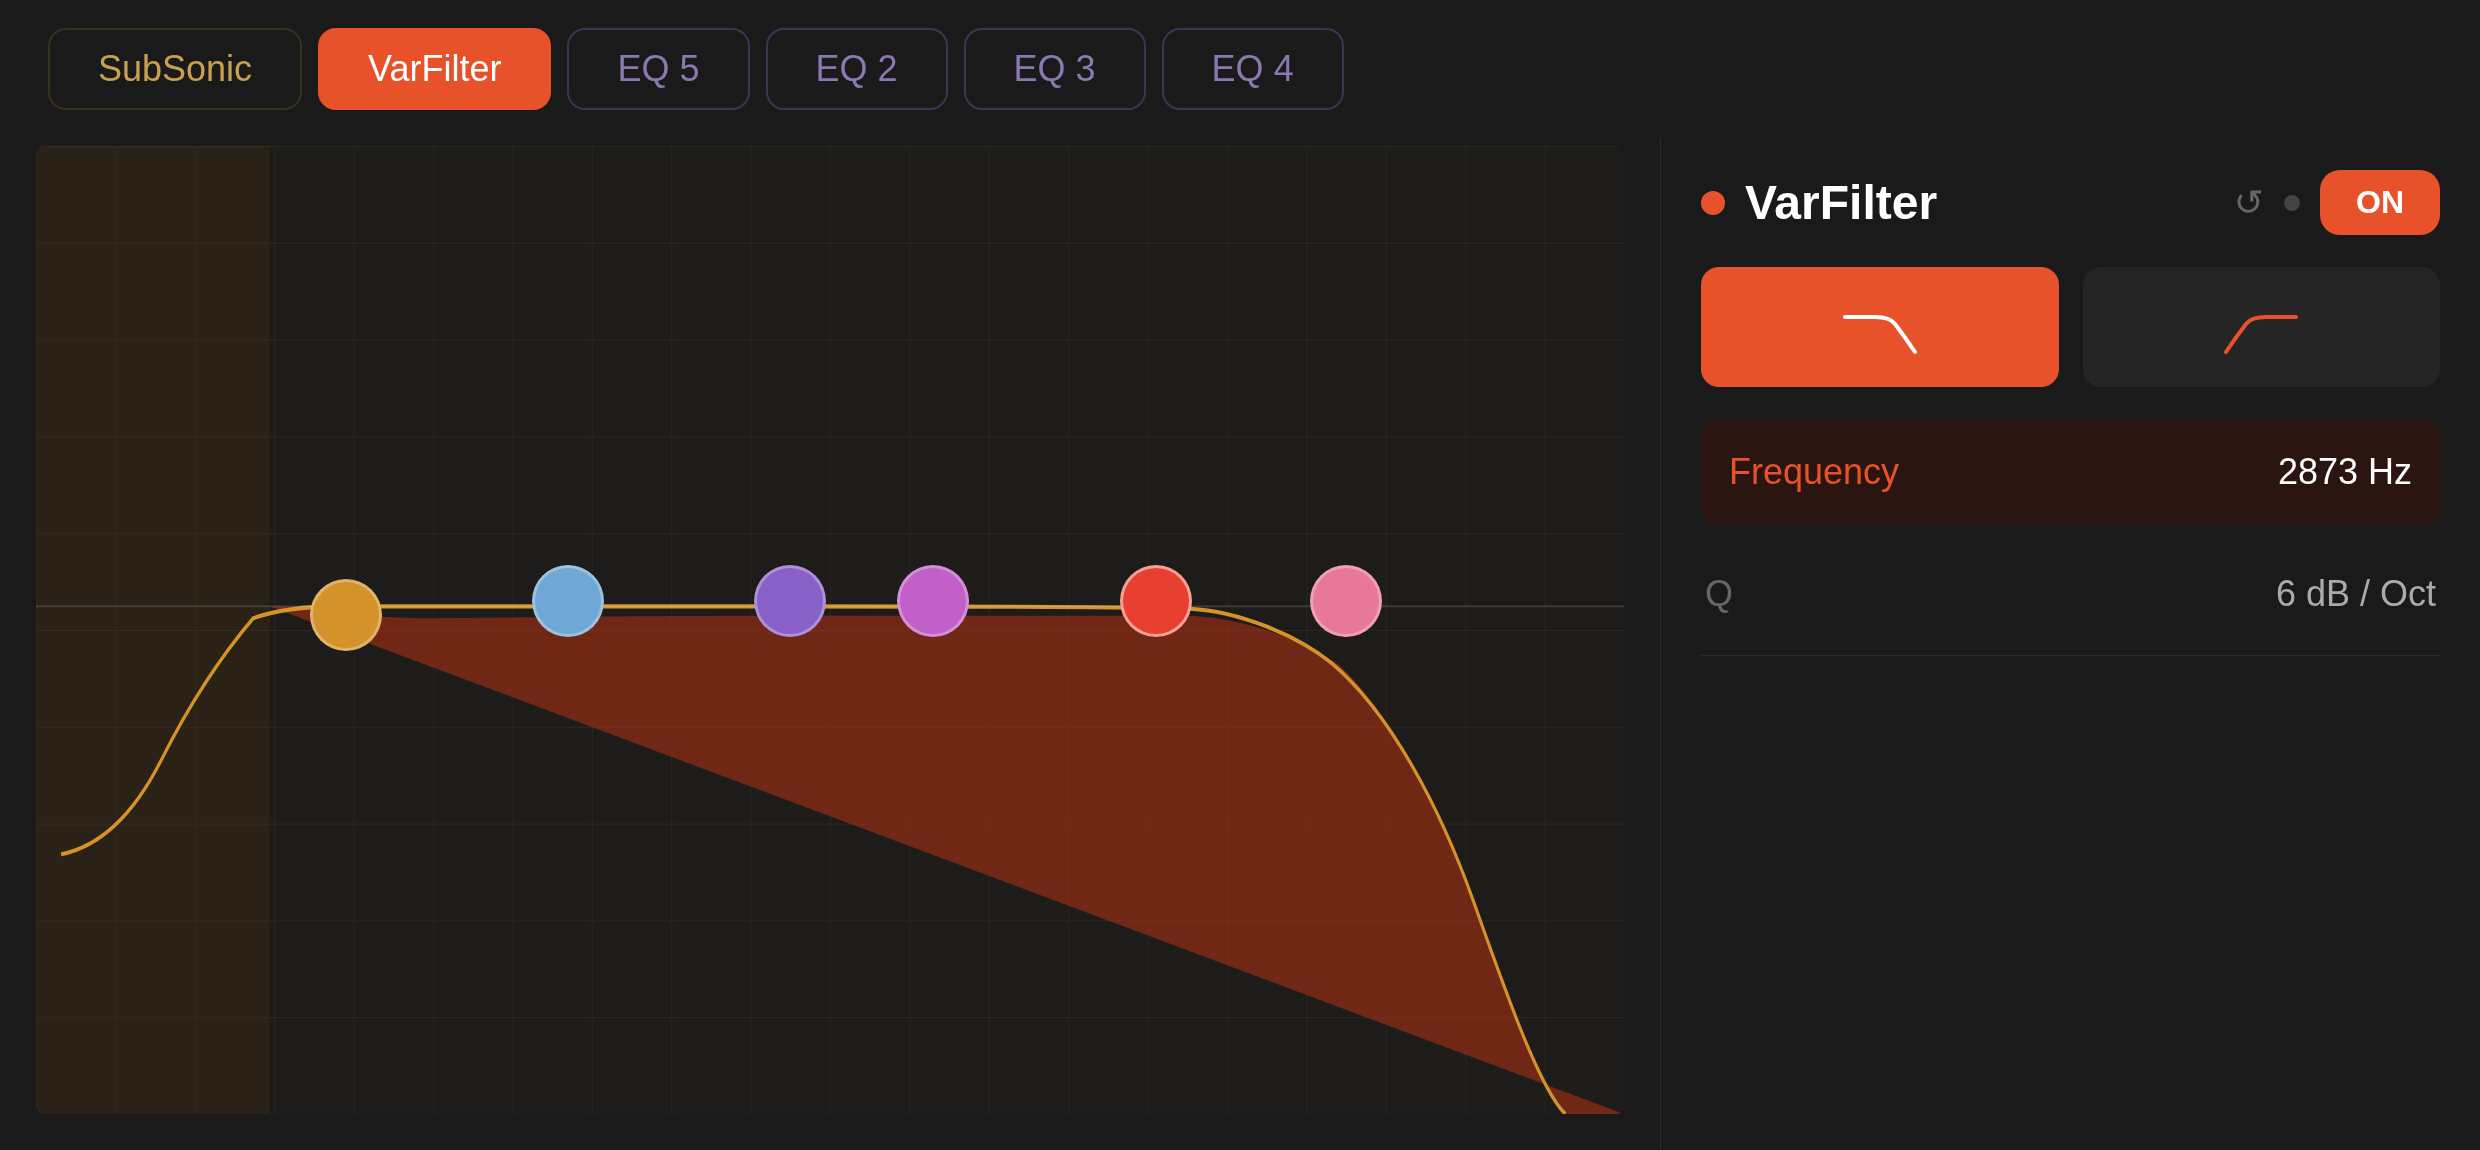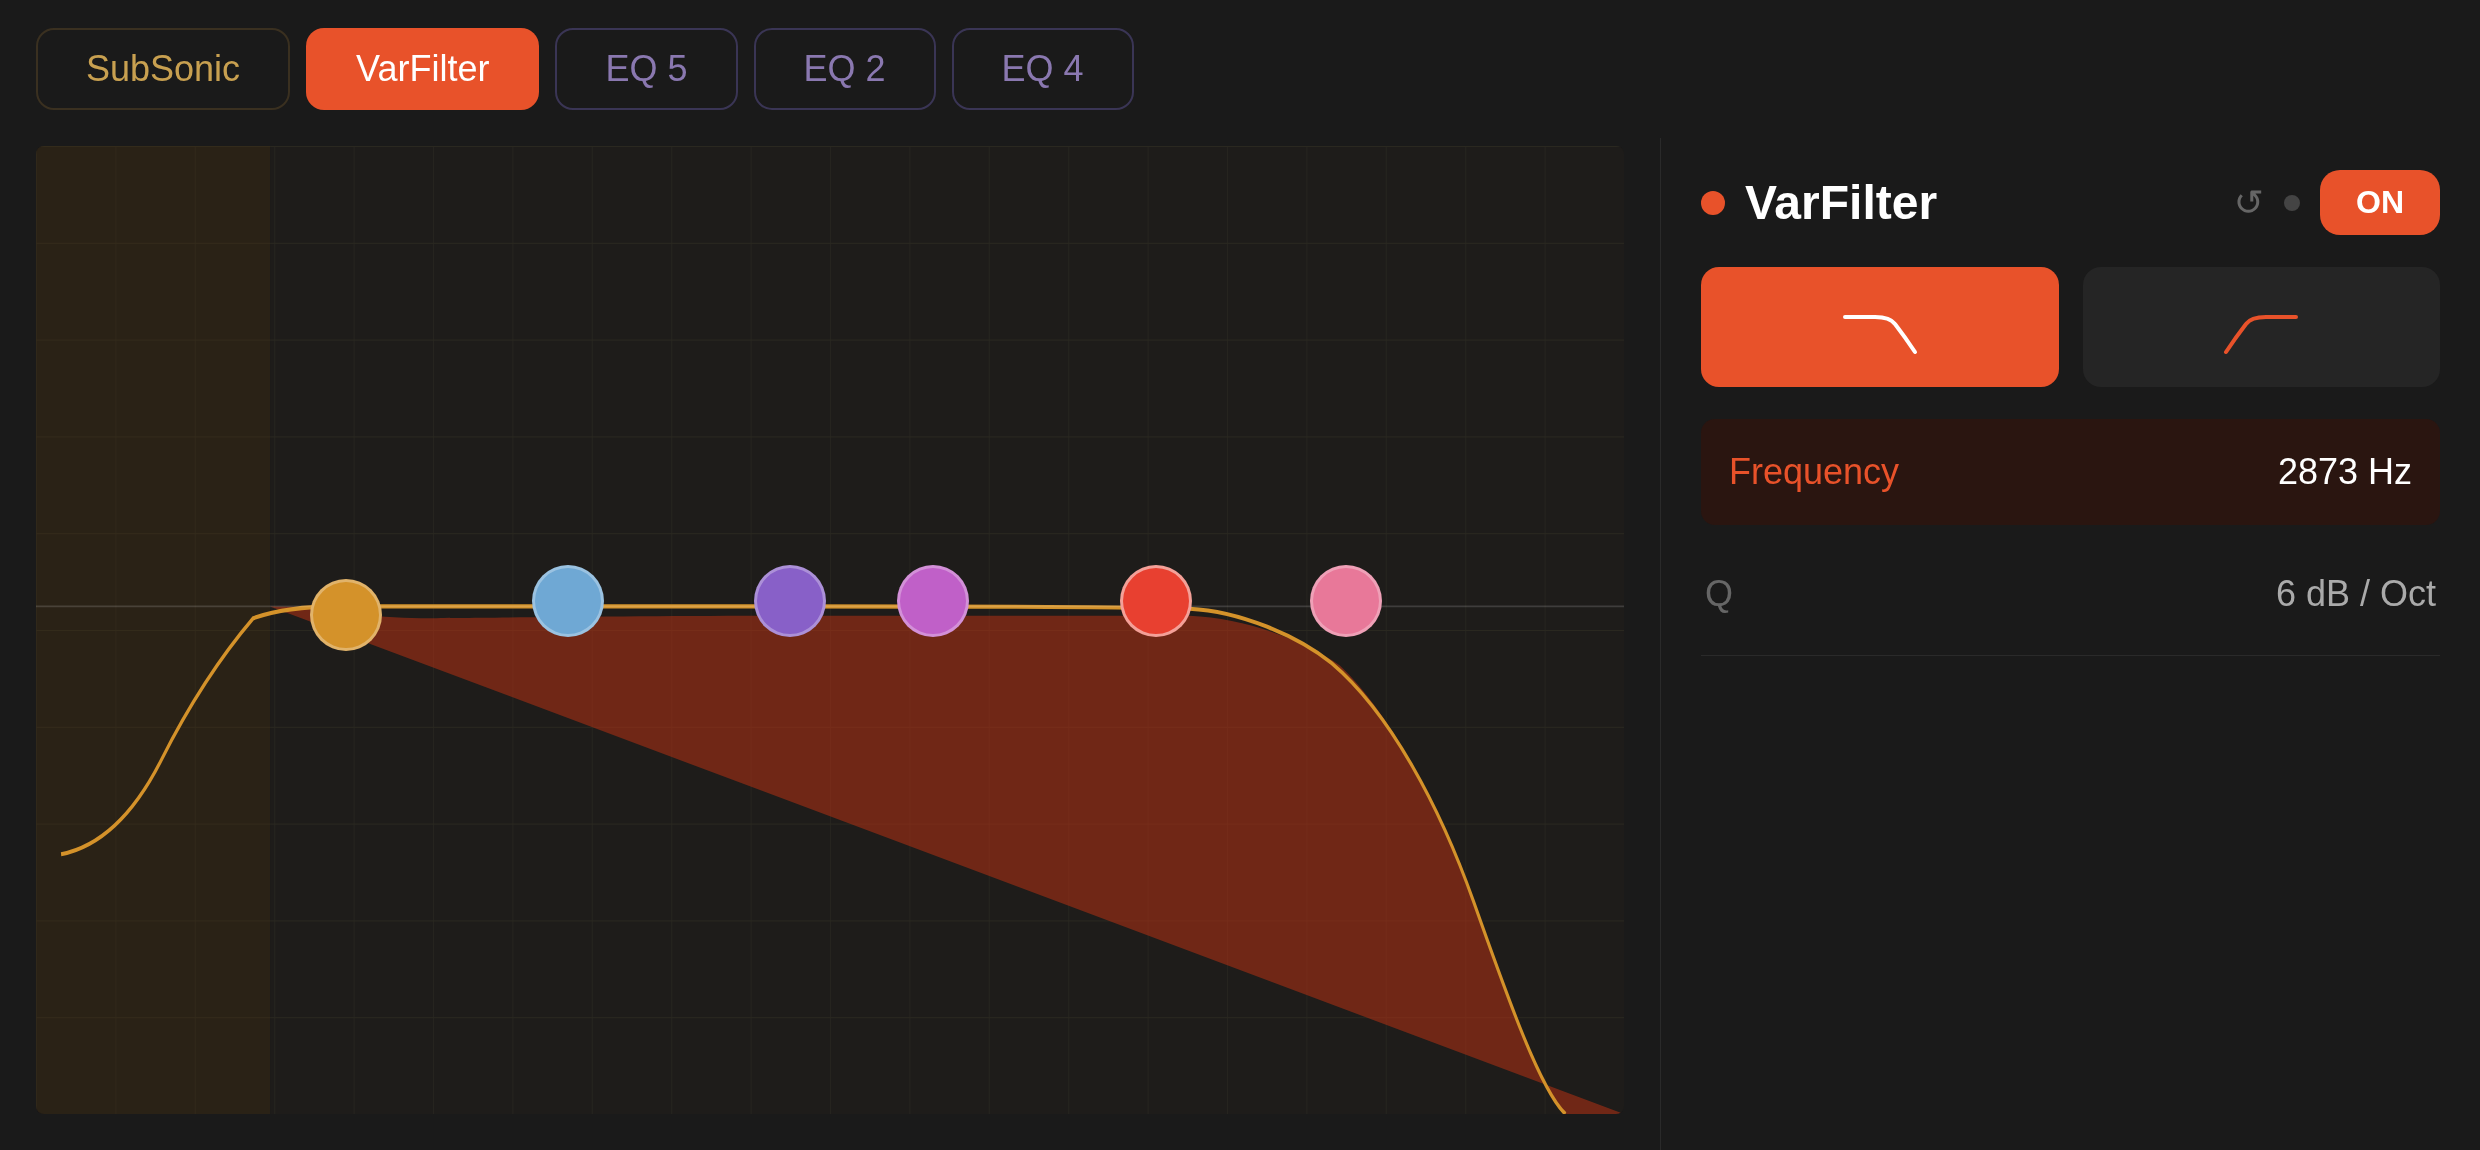--- a/index.html
+++ b/index.html
@@ -10,21 +10,21 @@
       height: 1150px;
       overflow: hidden;
       display: flex;
       flex-direction: column;
     }
 
     
     .tab-bar {
       display: flex;
       align-items: center;
-      padding: 28px 36px;
+      padding: 28px 48px;
       gap: 16px;
       background: #1a1a1a;
     }
 
     .tab {
       padding: 18px 48px;
       border-radius: 18px;
       font-size: 36px;
       font-weight: 500;
       cursor: pointer;
@@ -211,20 +211,21 @@
     }
   </style>
 </head>
 <body>
 
 <div class="tab-bar">
   <div class="tab tab-subsonic">SubSonic</div>
   <div class="tab tab-active">VarFilter</div>
   <div class="tab tab-inactive">EQ 5</div>
   <div class="tab tab-inactive">EQ 2</div>
+  <div class="tab tab-inactive">EQ 3</div>
   <div class="tab tab-inactive">EQ 4</div>
 </div>
 
 <div class="main-content">
 
   <div class="eq-graph-container">
     <div class="eq-graph">
       <svg class="grid-svg" viewBox="0 0 1900 820" preserveAspectRatio="none">
 
         <defs>

